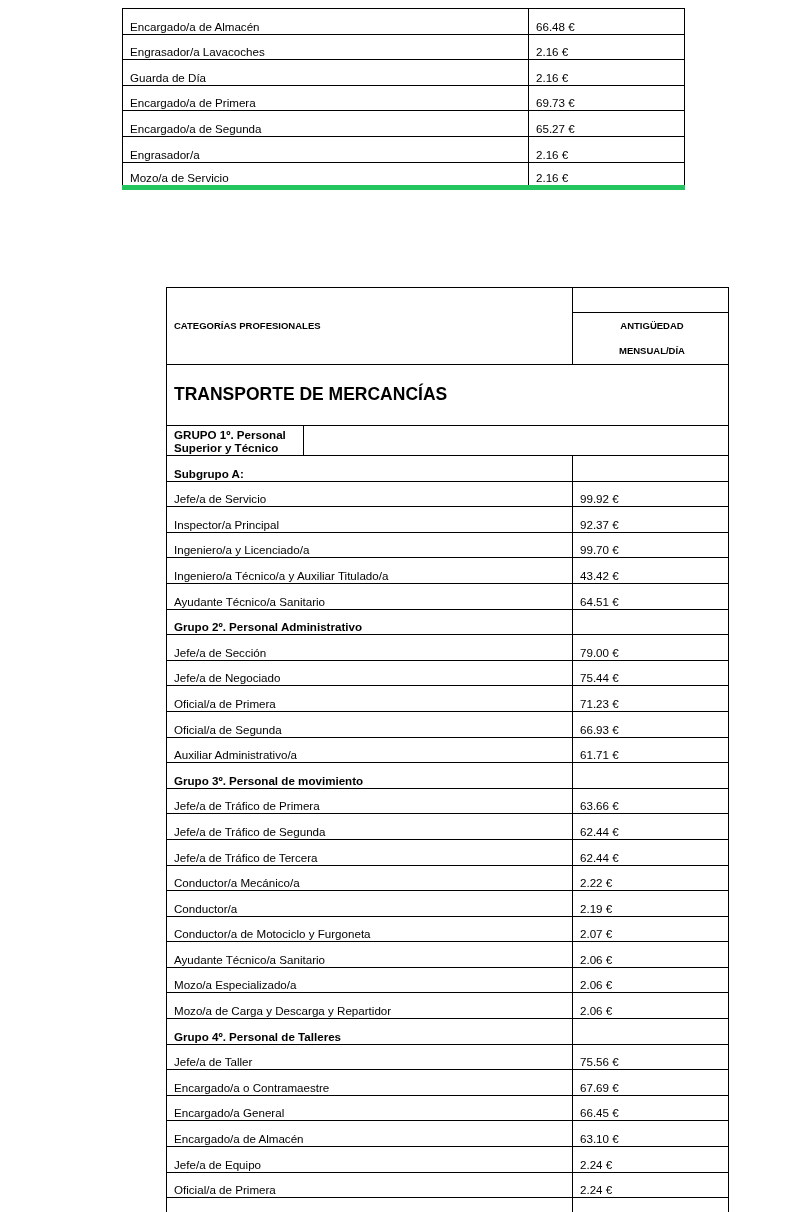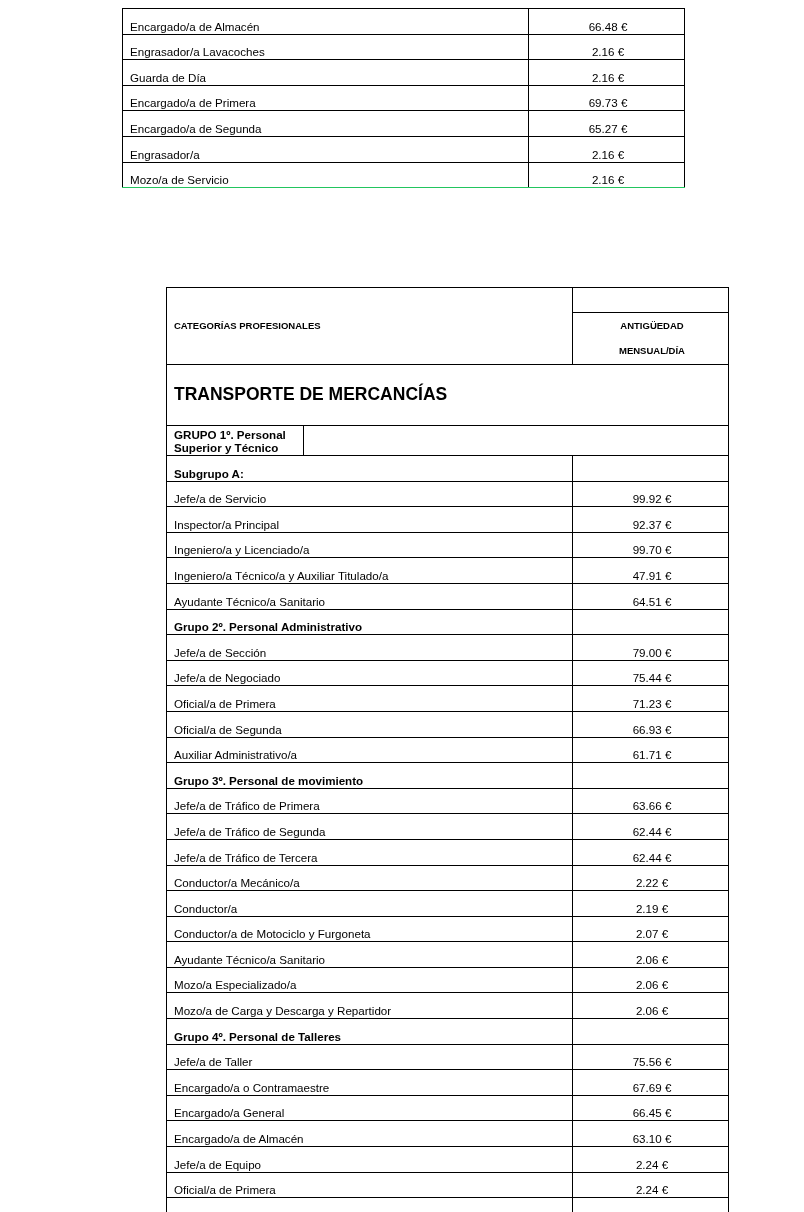--- a/index.html
+++ b/index.html
@@ -2,26 +2,26 @@
 <html><head>
 <meta charset="utf-8">
 <style>
   html, body { margin: 0; padding: 0; background: #ffffff; }
   body { width: 804px; height: 1212px; position: relative; overflow: hidden;
          font-family: "Liberation Sans", sans-serif; color: #000; }
   .tbl { position: absolute; left: 122px; width: 562px; border-collapse: collapse; table-layout: fixed; }
   .tbl td { border: 1px solid #000; padding: 0 4px 0 7px; font-size: 11.6px; vertical-align: bottom; box-sizing: border-box; }
   .tbl col.c1 { width: 406px; }
   .tbl col.c2 { width: 156px; }
-  .tbl td.val { text-align: center; }
+  .tbl td.val { text-align: left; }
   .tbl td.bold { font-weight: bold; }
   .row { height: 25.6px; }
   .tbl td { padding-bottom: 1px; }
   #t1 { top: 8px; border-top: 1px solid #000; }
-  #t1 tr:last-child td { border-bottom: 1px solid #22c55e; }
+  #t1 tr:last-child td { border-bottom: 5px solid #22c55e; }
   #t2 { top: 287px; margin-left: 44px; }
   .hdr-blank { height: 25px; }
   .hdr-main td { height: 50px; font-size: 9.5px; font-weight: bold; }
   .hdr-main td.ant { text-align: center; vertical-align: top; line-height: 25px; }
   .title-row td { height: 61px; font-size: 17.5px; font-weight: bold; vertical-align: middle; padding-left: 7px; }
   .grupo1-row td { height: 29px; padding: 0; vertical-align: top; }
   .grupo1-inner { display: flex; height: 29px; }
   .grupo1-label { width: 137px; border-right: 1px solid #000; font-weight: bold; font-size: 11.6px; line-height: 13px; padding: 2px 0 0 7px; box-sizing: border-box; }
 </style>
 </head>
@@ -104,21 +104,21 @@
       <tr class="row">
         <td>Inspector/a Principal</td>
         <td class="val">92.37 €</td>
       </tr>
       <tr class="row">
         <td>Ingeniero/a y Licenciado/a</td>
         <td class="val">99.70 €</td>
       </tr>
       <tr class="row">
         <td>Ingeniero/a Técnico/a y Auxiliar Titulado/a</td>
-        <td class="val">47.91 €</td>
+        <td class="val">43.42 €</td>
       </tr>
       <tr class="row">
         <td>Ayudante Técnico/a Sanitario</td>
         <td class="val">64.51 €</td>
       </tr>
       <tr class="row">
         <td class="bold">Grupo 2º.  Personal Administrativo</td>
         <td class="val"></td>
       </tr>
       <tr class="row">

